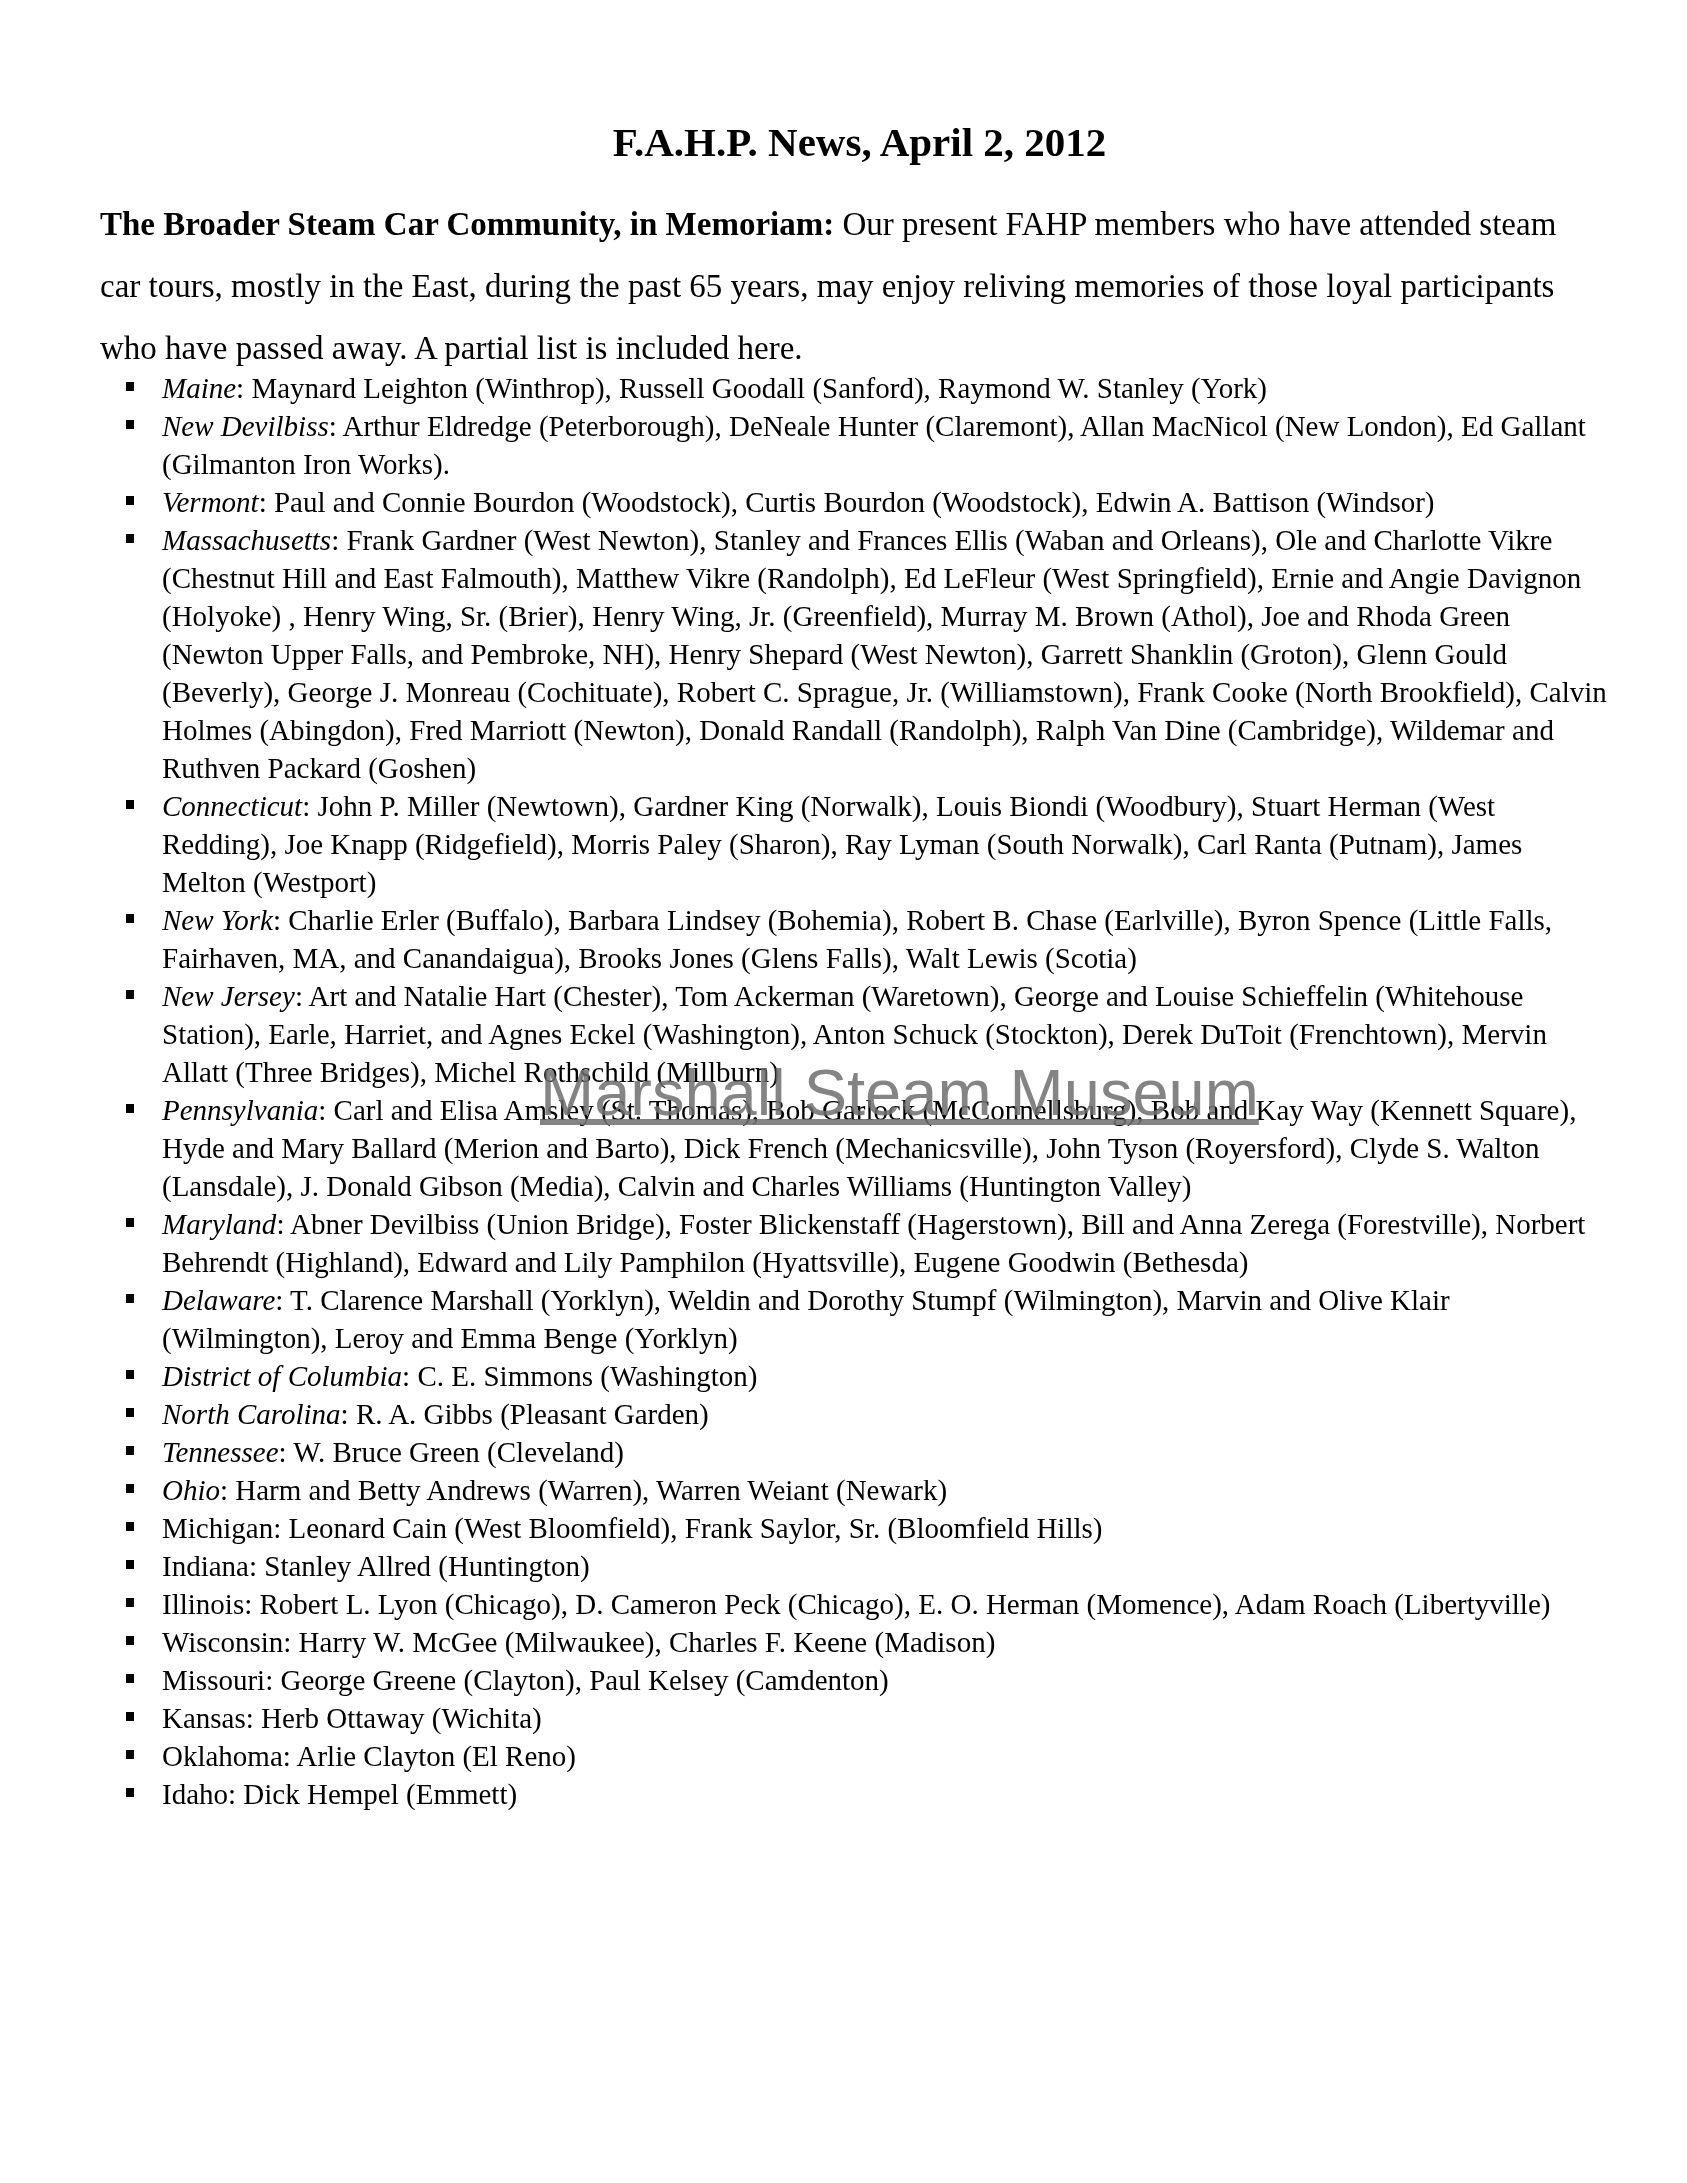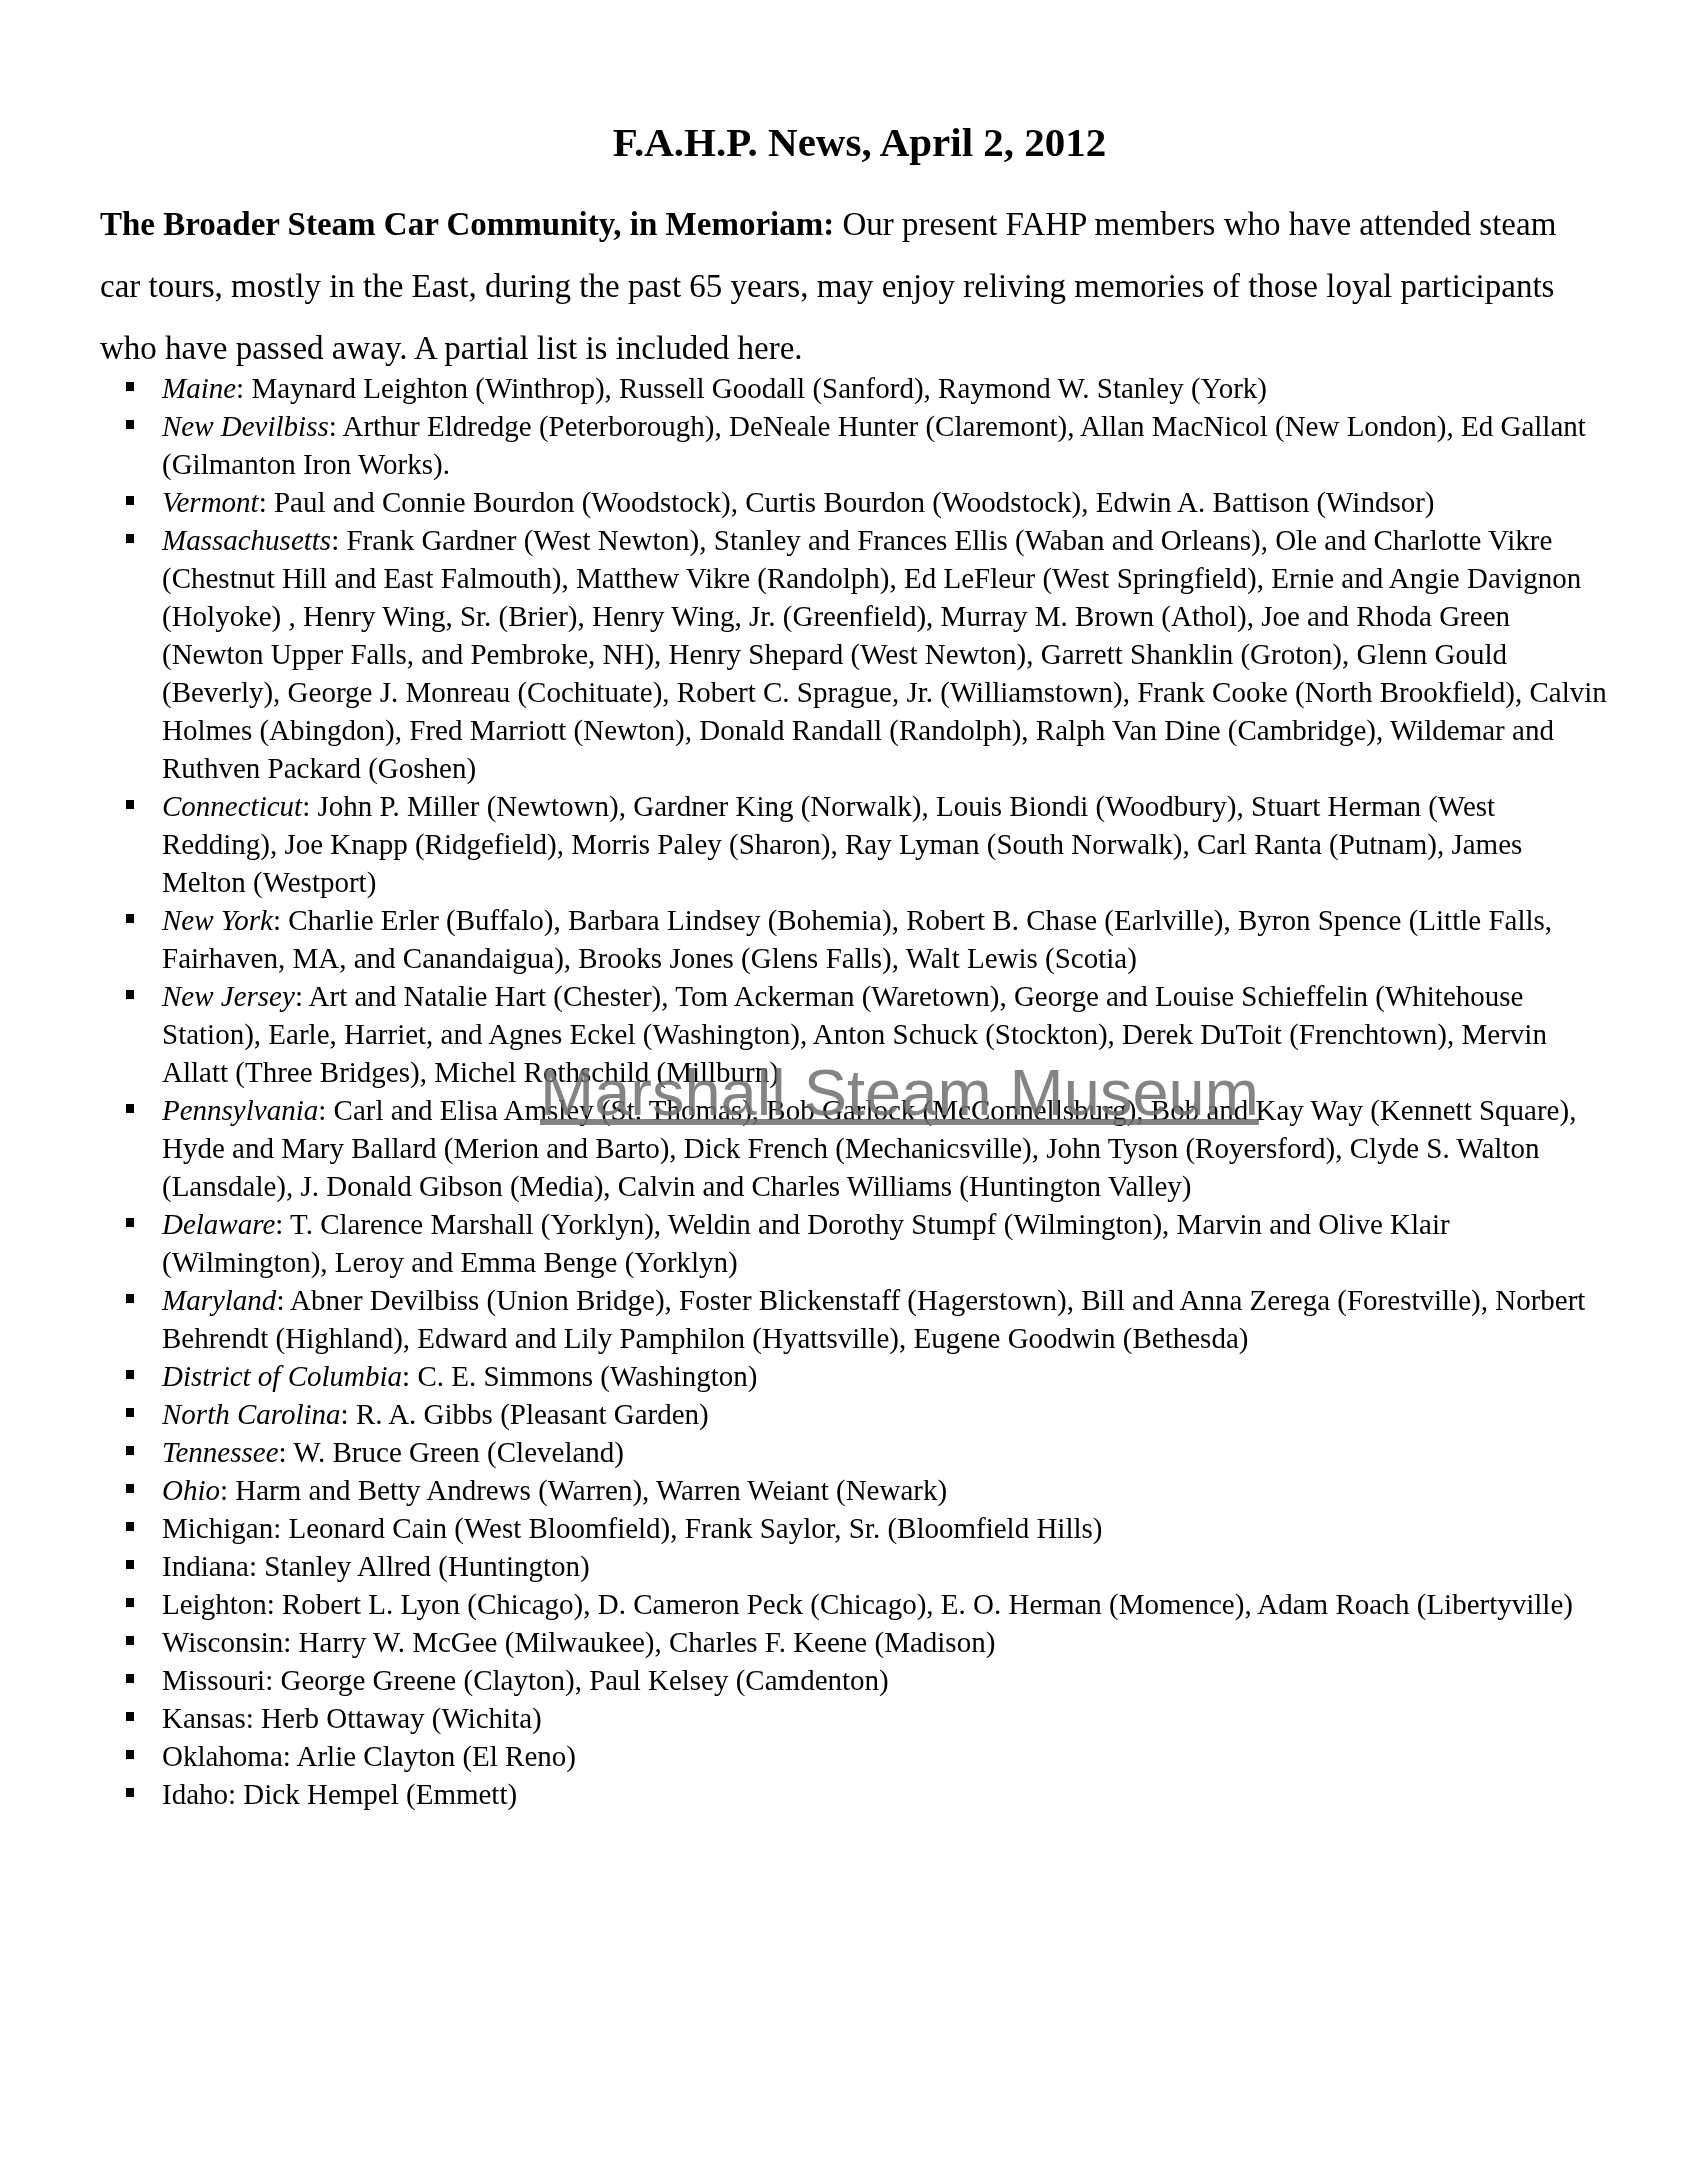--- a/index.html
+++ b/index.html
@@ -28,29 +28,29 @@
 
 <ul class="list">
   <li><span class="bullet"></span><span class="state italic">Maine</span><span>: Maynard Leighton (Winthrop), Russell Goodall (Sanford), Raymond W. Stanley (York)</span></li>
   <li><span class="bullet"></span><span class="state italic">New Devilbiss</span><span>: Arthur Eldredge (Peterborough), DeNeale Hunter (Claremont), Allan MacNicol (New London), Ed Gallant (Gilmanton Iron Works).</span></li>
   <li><span class="bullet"></span><span class="state italic">Vermont</span><span>: Paul and Connie Bourdon (Woodstock), Curtis Bourdon (Woodstock), Edwin A. Battison (Windsor)</span></li>
   <li><span class="bullet"></span><span class="state italic">Massachusetts</span><span>: Frank Gardner (West Newton), Stanley and Frances Ellis (Waban and Orleans), Ole and Charlotte Vikre (Chestnut Hill and East Falmouth), Matthew Vikre (Randolph), Ed LeFleur (West Springfield), Ernie and Angie Davignon (Holyoke) , Henry Wing, Sr. (Brier), Henry Wing, Jr. (Greenfield), Murray M. Brown (Athol), Joe and Rhoda Green (Newton Upper Falls, and Pembroke, NH), Henry Shepard (West Newton), Garrett Shanklin (Groton), Glenn Gould (Beverly), George J. Monreau (Cochituate), Robert C. Sprague, Jr. (Williamstown), Frank Cooke (North Brookfield), Calvin Holmes (Abingdon), Fred Marriott (Newton), Donald Randall (Randolph), Ralph Van Dine (Cambridge), Wildemar and Ruthven Packard (Goshen)</span></li>
   <li><span class="bullet"></span><span class="state italic">Connecticut</span><span>: John P. Miller (Newtown), Gardner King (Norwalk), Louis Biondi (Woodbury), Stuart Herman (West Redding), Joe Knapp (Ridgefield), Morris Paley (Sharon), Ray Lyman (South Norwalk), Carl Ranta (Putnam), James Melton (Westport)</span></li>
   <li><span class="bullet"></span><span class="state italic">New York</span><span>: Charlie Erler (Buffalo), Barbara Lindsey (Bohemia), Robert B. Chase (Earlville), Byron Spence (Little Falls, Fairhaven, MA, and Canandaigua), Brooks Jones (Glens Falls), Walt Lewis (Scotia)</span></li>
   <li><span class="bullet"></span><span class="state italic">New Jersey</span><span>: Art and Natalie Hart (Chester), Tom Ackerman (Waretown), George and Louise Schieffelin (Whitehouse Station), Earle, Harriet, and Agnes Eckel (Washington), Anton Schuck (Stockton), Derek DuToit (Frenchtown), Mervin Allatt (Three Bridges), Michel Rothschild (Millburn)</span></li>
   <li><span class="bullet"></span><span class="state italic">Pennsylvania</span><span>: Carl and Elisa Amsley (St. Thomas), Bob Garlock (McConnellsburg), Bob and Kay Way (Kennett Square), Hyde and Mary Ballard (Merion and Barto), Dick French (Mechanicsville), John Tyson (Royersford), Clyde S. Walton (Lansdale), J. Donald Gibson (Media), Calvin and Charles Williams (Huntington Valley)</span></li>
+  <li><span class="bullet"></span><span class="state italic">Maryland</span><span>: Abner Devilbiss (Union Bridge), Foster Blickenstaff (Hagerstown), Bill and Anna Zerega (Forestville), Norbert Behrendt (Highland), Edward and Lily Pamphilon (Hyattsville), Eugene Goodwin (Bethesda)</span></li>
   <li><span class="bullet"></span><span class="state italic">Delaware</span><span>: T. Clarence Marshall (Yorklyn), Weldin and Dorothy Stumpf (Wilmington), Marvin and Olive Klair (Wilmington), Leroy and Emma Benge (Yorklyn)</span></li>
-  <li><span class="bullet"></span><span class="state italic">Maryland</span><span>: Abner Devilbiss (Union Bridge), Foster Blickenstaff (Hagerstown), Bill and Anna Zerega (Forestville), Norbert Behrendt (Highland), Edward and Lily Pamphilon (Hyattsville), Eugene Goodwin (Bethesda)</span></li>
   <li><span class="bullet"></span><span class="state italic">District of Columbia</span><span>: C. E. Simmons (Washington)</span></li>
   <li><span class="bullet"></span><span class="state italic">North Carolina</span><span>: R. A. Gibbs (Pleasant Garden)</span></li>
   <li><span class="bullet"></span><span class="state italic">Tennessee</span><span>: W. Bruce Green (Cleveland)</span></li>
   <li><span class="bullet"></span><span class="state italic">Ohio</span><span>: Harm and Betty Andrews (Warren), Warren Weiant (Newark)</span></li>
   <li><span class="bullet"></span><span class="state">Michigan</span><span>: Leonard Cain (West Bloomfield), Frank Saylor, Sr. (Bloomfield Hills)</span></li>
   <li><span class="bullet"></span><span class="state">Indiana</span><span>: Stanley Allred (Huntington)</span></li>
-  <li><span class="bullet"></span><span class="state">Leighton</span><span>: Robert L. Lyon (Chicago), D. Cameron Peck (Chicago), E. O. Herman (Momence), Adam Roach (Libertyville)</span></li>
+  <li><span class="bullet"></span><span class="state">Illinois</span><span>: Robert L. Lyon (Chicago), D. Cameron Peck (Chicago), E. O. Herman (Momence), Adam Roach (Libertyville)</span></li>
   <li><span class="bullet"></span><span class="state">Wisconsin</span><span>: Harry W. McGee (Milwaukee), Charles F. Keene (Madison)</span></li>
   <li><span class="bullet"></span><span class="state">Missouri</span><span>: George Greene (Clayton), Paul Kelsey (Camdenton)</span></li>
   <li><span class="bullet"></span><span class="state">Kansas</span><span>: Herb Ottaway (Wichita)</span></li>
   <li><span class="bullet"></span><span class="state">Oklahoma</span><span>: Arlie Clayton (El Reno)</span></li>
   <li><span class="bullet"></span><span class="state">Idaho</span><span>: Dick Hempel (Emmett)</span></li>
 </ul>
 
 <div class="watermark">Marshall Steam Museum</div>
 
 

